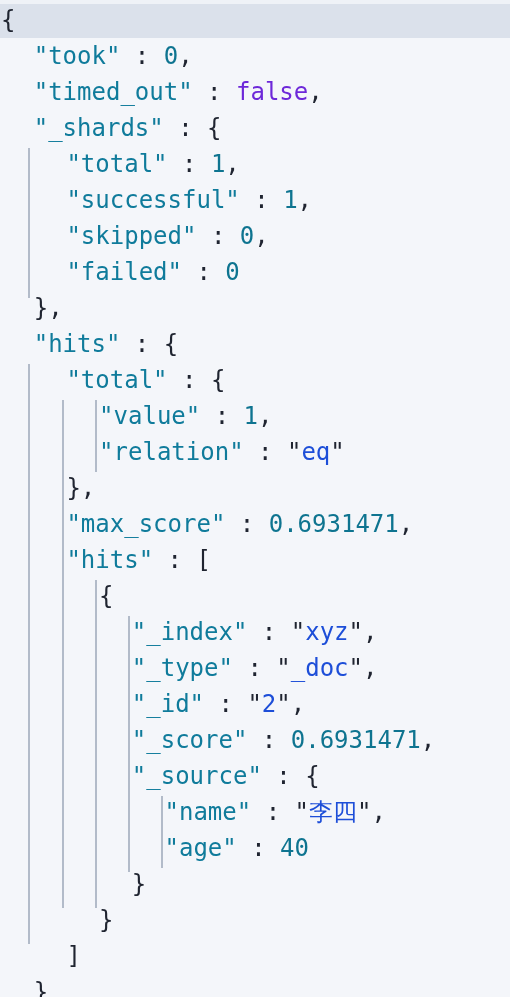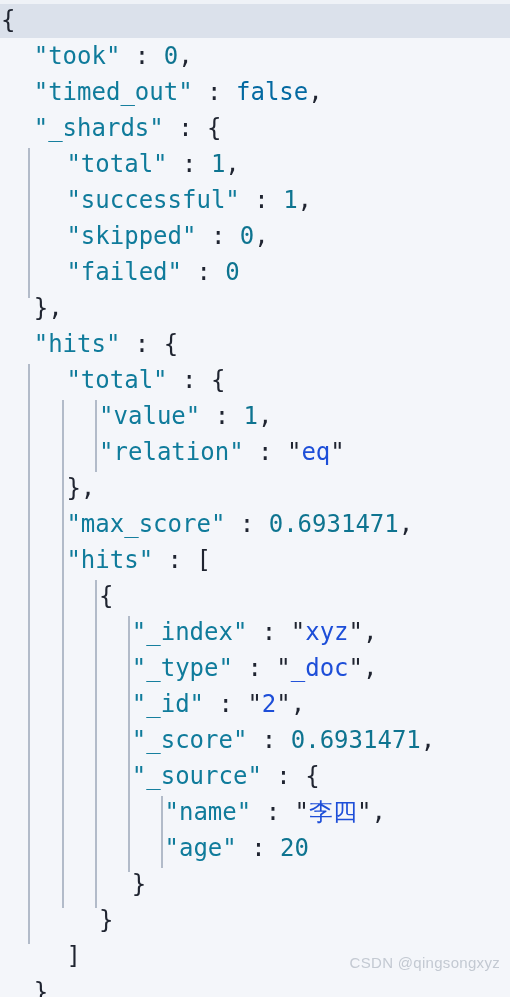--- a/index.html
+++ b/index.html
@@ -41,21 +41,21 @@
     box-sizing: border-box;
     z-index: 2;
   }
   .line.selected {
     background: #dbe1eb;
   }
   .seg { white-space: pre; }
   .k-key      { color: #0f7b9b; }
   .k-num      { color: #0e7490; }
   .k-str      { color: #1d4ed8; }
-  .k-bool     { color: #0369a1; }
+  .k-bool     { color: #6d28d9; }
   .k-punct    { color: #1f2430; }
   .k-quote    { color: #1f2430; }
   .k-colon    { color: #1f2430; }
 
   
   .guide {
     position: absolute;
     width: 2px;
     background: #a6b0c0;
     z-index: 1;
@@ -104,20 +104,19 @@
       <div class="line" style="padding-left: 66.4px;"><span class="seg k-punct">},</span></div>
       <div class="line" style="padding-left: 66.4px;"><span class="seg k-key">"max_score"</span><span class="seg k-colon"> : </span><span class="seg k-num">0.6931471</span><span class="seg k-punct">,</span></div>
       <div class="line" style="padding-left: 66.4px;"><span class="seg k-key">"hits"</span><span class="seg k-colon"> : </span><span class="seg k-punct">[</span></div>
       <div class="line" style="padding-left: 99.1px;"><span class="seg k-punct">{</span></div>
       <div class="line" style="padding-left: 131.8px;"><span class="seg k-key">"_index"</span><span class="seg k-colon"> : </span><span class="seg k-quote">"</span><span class="seg k-str">xyz</span><span class="seg k-quote">"</span><span class="seg k-punct">,</span></div>
       <div class="line" style="padding-left: 131.8px;"><span class="seg k-key">"_type"</span><span class="seg k-colon"> : </span><span class="seg k-quote">"</span><span class="seg k-str">_doc</span><span class="seg k-quote">"</span><span class="seg k-punct">,</span></div>
       <div class="line" style="padding-left: 131.8px;"><span class="seg k-key">"_id"</span><span class="seg k-colon"> : </span><span class="seg k-quote">"</span><span class="seg k-str">2</span><span class="seg k-quote">"</span><span class="seg k-punct">,</span></div>
       <div class="line" style="padding-left: 131.8px;"><span class="seg k-key">"_score"</span><span class="seg k-colon"> : </span><span class="seg k-num">0.6931471</span><span class="seg k-punct">,</span></div>
       <div class="line" style="padding-left: 131.8px;"><span class="seg k-key">"_source"</span><span class="seg k-colon"> : </span><span class="seg k-punct">{</span></div>
       <div class="line" style="padding-left: 164.5px;"><span class="seg k-key">"name"</span><span class="seg k-colon"> : </span><span class="seg k-quote">"</span><span class="seg k-str">李四</span><span class="seg k-quote">"</span><span class="seg k-punct">,</span></div>
-      <div class="line" style="padding-left: 164.5px;"><span class="seg k-key">"age"</span><span class="seg k-colon"> : </span><span class="seg k-num">20</span></div>
+      <div class="line" style="padding-left: 164.5px;"><span class="seg k-key">"age"</span><span class="seg k-colon"> : </span><span class="seg k-num">40</span></div>
       <div class="line" style="padding-left: 131.8px;"><span class="seg k-punct">}</span></div>
       <div class="line" style="padding-left: 99.1px;"><span class="seg k-punct">}</span></div>
       <div class="line" style="padding-left: 66.4px;"><span class="seg k-punct">]</span></div>
       <div class="line" style="padding-left: 33.7px;"><span class="seg k-punct">}</span></div>
     </div>
-  <div class="watermark">CSDN @qingsongxyz</div>
 </div>
 
 </body></html>

